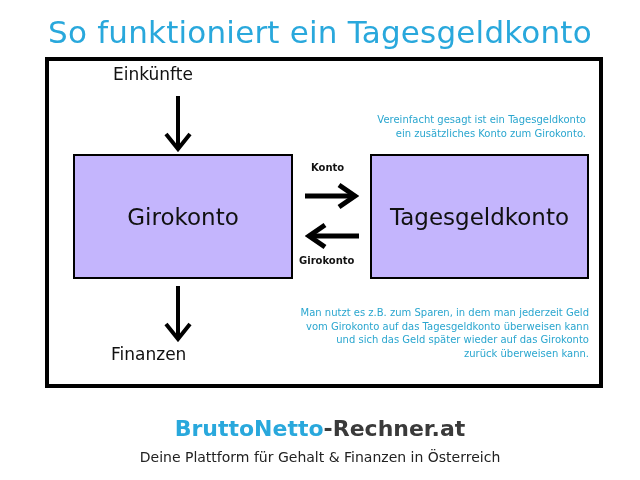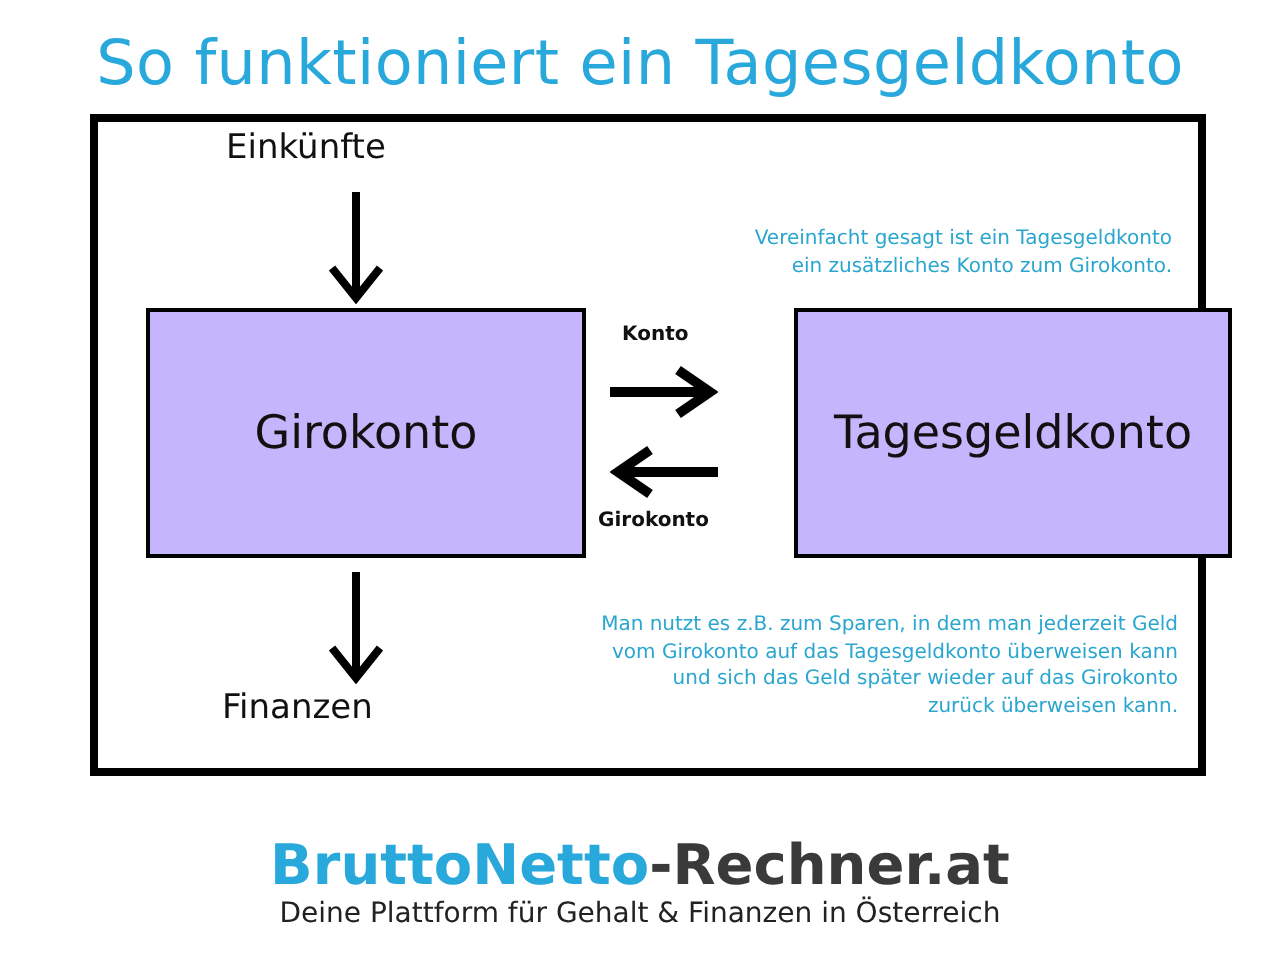--- a/index.html
+++ b/index.html
@@ -26,21 +26,21 @@
     .small {
       position: absolute; font-size: 10px; font-weight: bold; color: #111;
     }
     .note {
       position: absolute; color: #2aa6cf; font-size: 10px; font-weight: normal;
       text-align: right; line-height: 13.5px;
     }
     .arrow { position: absolute; }
     .logo {
       position: absolute; left: 0; top: 416px; width: 640px; text-align: center;
-      font-size: 28px; font-weight: bold;
+      font-size: 22px; font-weight: bold;
     }
     .logo .blue { color: #29a8dc; }
     .logo .grey { color: #3a3a3a; }
     .tagline {
       position: absolute; left: 0; top: 449px; width: 640px; text-align: center;
       font-size: 14px; color: #222;
     }
   </style>
 </head>
 <body>
@@ -53,21 +53,21 @@
 
 <svg class="arrow" style="left:163px; top:96px;" width="30" height="56" viewBox="0 0 30 56">
   <line x1="15" y1="0" x2="15" y2="52" stroke="#000" stroke-width="4"></line>
   <polyline points="3,38 15,53 27,38" fill="none" stroke="#000" stroke-width="4" stroke-linejoin="miter"></polyline>
 </svg>
 
 <div class="box" style="left:73px; top:154px; width:216px; height:121px;">
   <span>Girokonto</span>
 </div>
 
-<div class="box" style="left:370px; top:154px; width:215px; height:121px;margin-left:27px;">
+<div class="box" style="left:370px; top:154px; width:215px; height:121px;">
   <span>Tagesgeldkonto</span>
 </div>
 
 <div class="small" style="left:311px; top:162px;">Konto</div>
 
 <svg class="arrow" style="left:303px; top:182px;" width="56" height="28" viewBox="0 0 56 28">
   <line x1="2" y1="14" x2="52" y2="14" stroke="#000" stroke-width="5"></line>
   <polyline points="36,3 52,14 36,25" fill="none" stroke="#000" stroke-width="5"></polyline>
 </svg>
 

